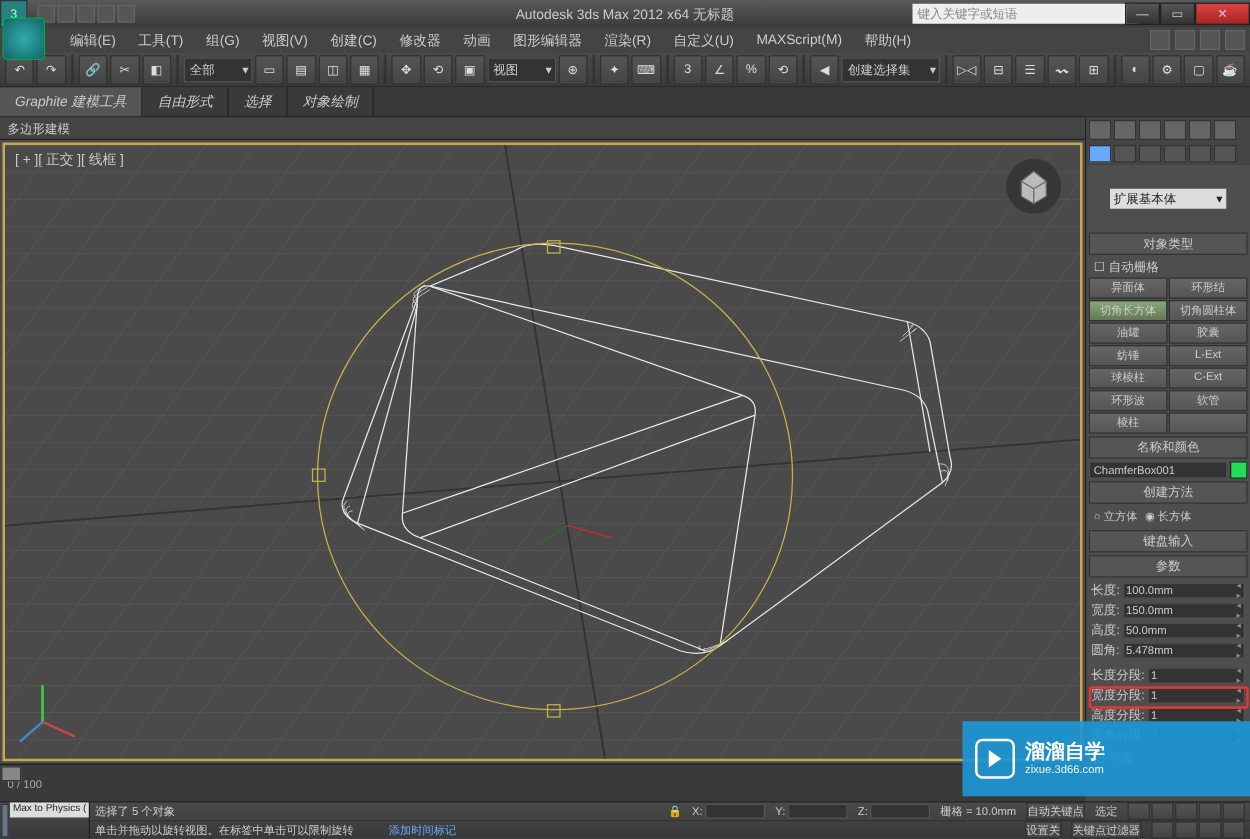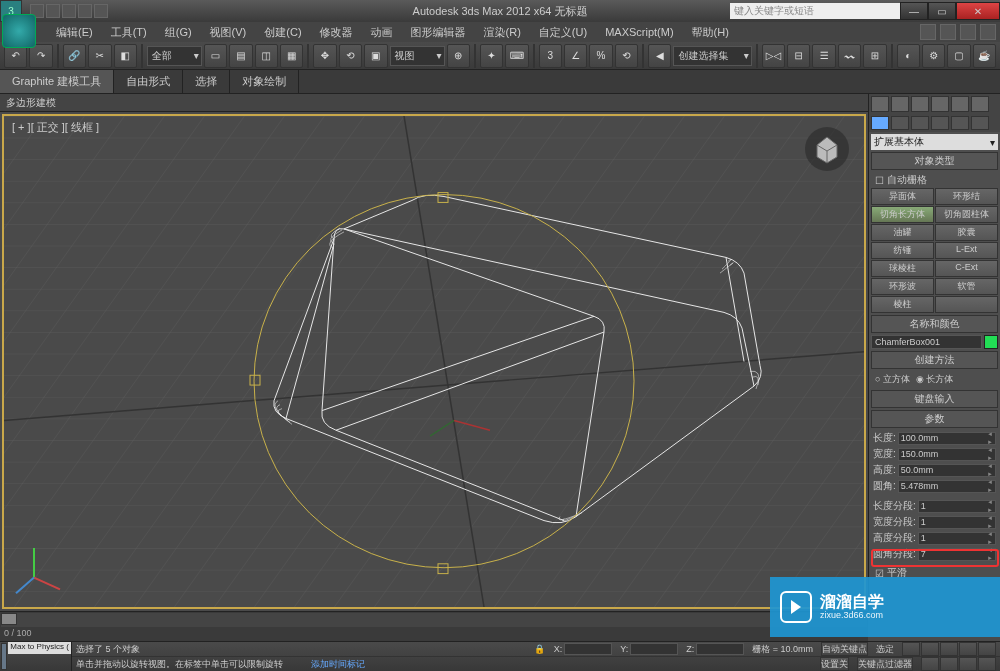--- a/index.html
+++ b/index.html
@@ -21,51 +21,51 @@
 .help-icons { position:absolute; right:4px; display:flex; gap:4px;}
 .hicon{ width:16px;height:16px; border:1px solid #666; background:#555;}
 
 .toolbar { height: 28px; background: linear-gradient(#4a4a4a,#3a3a3a); border-bottom:1px solid #222; display: flex; align-items: center; padding: 0 4px; gap: 2px; }
 .tbtn { width: 24px; height: 24px; background: linear-gradient(#555,#444); border: 1px solid #333; border-radius:2px; display:flex;align-items:center;justify-content:center; font-size:10px; color:#ddd;}
 .tsep { width: 2px; height: 24px; background: #333; margin: 0 2px; }
 .tdrop { height: 20px; background: #333; border: 1px solid #555; color: #ccc; font-size: 10px; padding: 0 14px 0 4px; display:flex;align-items:center; position:relative;}
 .tdrop::after{content:"▾"; position:absolute; right:2px;}
 
 .ribbon { height: 24px; background: #3a3a3a; border-bottom: 1px solid #222; display: flex; align-items: center; font-size: 11px; color: #ccc; }
-.ribbon-tab { padding: 4px 12px; border-right: 1px solid #222; }
+.ribbon-tab { padding: 4px 12px; border-right: 1px solid #222; font-style: italic; }
 .ribbon-tab.active { background: #555; }
 .ribbon-sub{ height:18px; background:#444; border-bottom:1px solid #222; font-size:10px; color:#ccc; padding:2px 6px;}
 
 .workspace { position: absolute; top: 112px; left: 0; right: 132px; bottom: 60px; background: #4a4a4a; }
 .viewport { position: absolute; inset: 2px; background: #4a4a4a; border: 2px solid #c9a84a; overflow:hidden;}
 .vp-label { position: absolute; top: 4px; left: 8px; color: #ccc; font-size: 11px; }
 .grid-svg { position: absolute; inset: 0; width: 100%; height: 100%; }
 .viewcube { position:absolute; top:10px; right:14px; width:46px; height:46px; }
 
 .cmdpanel { position: absolute; top: 94px; right: 0; width: 132px; bottom: 60px; background: #4e4e4e; border-left: 1px solid #222; font-size: 10px; color: #ccc; overflow:hidden;}
 .cp-icons { height: 20px; background:#444; display:flex; gap:2px; padding:2px;}
 .cp-ico{ width:18px; height:16px; background:#666; border:1px solid #333;}
 .cp-tabs{ height:18px; display:flex; gap:2px; padding:2px; background:#444;}
 .cp-tab{ width:18px; height:14px; background:#555; border:1px solid #333;}
 .cp-tab.sel{ background:#6af;}
-.cp-drop{ margin:2px; height:16px; background:#ddd; color:#222; padding:0 3px; font-size:10px; display:flex; align-items:center; justify-content:space-between;}
+.cp-drop{ margin:19px; height:16px; background:#ddd; color:#222; padding:0 3px; font-size:10px; display:flex; align-items:center; justify-content:space-between;}
 .cp-section-hdr{ background:#555; border:1px solid #333; margin:2px; padding:1px 4px; text-align:center; font-size:10px;}
 .cp-check{ display:flex; align-items:center; gap:3px; padding:1px 6px;}
 .cp-grid{ display:grid; grid-template-columns:1fr 1fr; gap:1px; margin:0 2px;}
 .cp-gbtn{ background:linear-gradient(#666,#555); border:1px solid #333; text-align:center; padding:1px 0; font-size:9px;}
 .cp-row{ display:flex; align-items:center; justify-content:space-between; padding:1px 4px; gap:2px;}
 .cp-spin{ flex:1; height:13px; background:#333; border:1px solid #555; color:#ccc; font-size:9px; padding:0 2px; display:flex; align-items:center; position:relative;}
 .cp-spin::after{content:"◂▸"; position:absolute; right:1px; font-size:7px; color:#888; writing-mode:vertical-lr;}
 .cp-name-row{ display:flex; margin:2px; gap:2px;}
 .cp-name{ flex:1; height:14px; background:#333; border:1px solid #555; padding:0 3px; font-size:9px; display:flex; align-items:center;}
 .cp-swatch{ width:14px; height:14px; background:#2d5; border:1px solid #222;}
 .cp-radio-row{display:flex; gap:6px; padding:2px 6px; font-size:9px;}
 .hl-red{ position:absolute; border:2px solid #e33; border-radius:3px; pointer-events:none;}
 
-.timeline { position: absolute; left: 0; right: 132px; bottom: 30px; height: 30px; background: #3a3a3a; border-top:1px solid #222; display:flex; flex-direction:column;}
+.timeline { position: absolute; left: 0; right: 132px; bottom: 30px; height: 30px; background: #3a3a3a; border-top:1px solid #222; display:flex; flex-direction:row;}
 .tl-slider{ height:14px; background:#444; position:relative; margin:1px;}
 .tl-knob{ position:absolute; left:0; width:16px; height:12px; background:#888; border:1px solid #333;}
 .tl-range{ font-size:9px; color:#aaa; padding:0 4px;}
 .tl-ruler{ flex:1; background:repeating-linear-gradient(90deg,#333,#333 1px,#444 1px,#444 10px); position:relative;}
 
 .statusbar { position: absolute; left: 0; right: 0; bottom: 0; height: 30px; background: linear-gradient(#4a4a4a,#383838); border-top:1px solid #222; font-size: 9px; color: #ccc; display:flex;}
 .sb-left{ width:72px; border-right:1px solid #222; display:flex; flex-direction:row;}
 .sb-thumb{ flex:1; background:#678; border:1px solid #333; margin:1px;}
 .sb-script{ height:12px; background:#ddd; color:#222; font-size:8px; padding:0 2px; overflow:hidden; white-space:nowrap;}
 .sb-mid{ flex:1; display:flex; flex-direction:column;}

